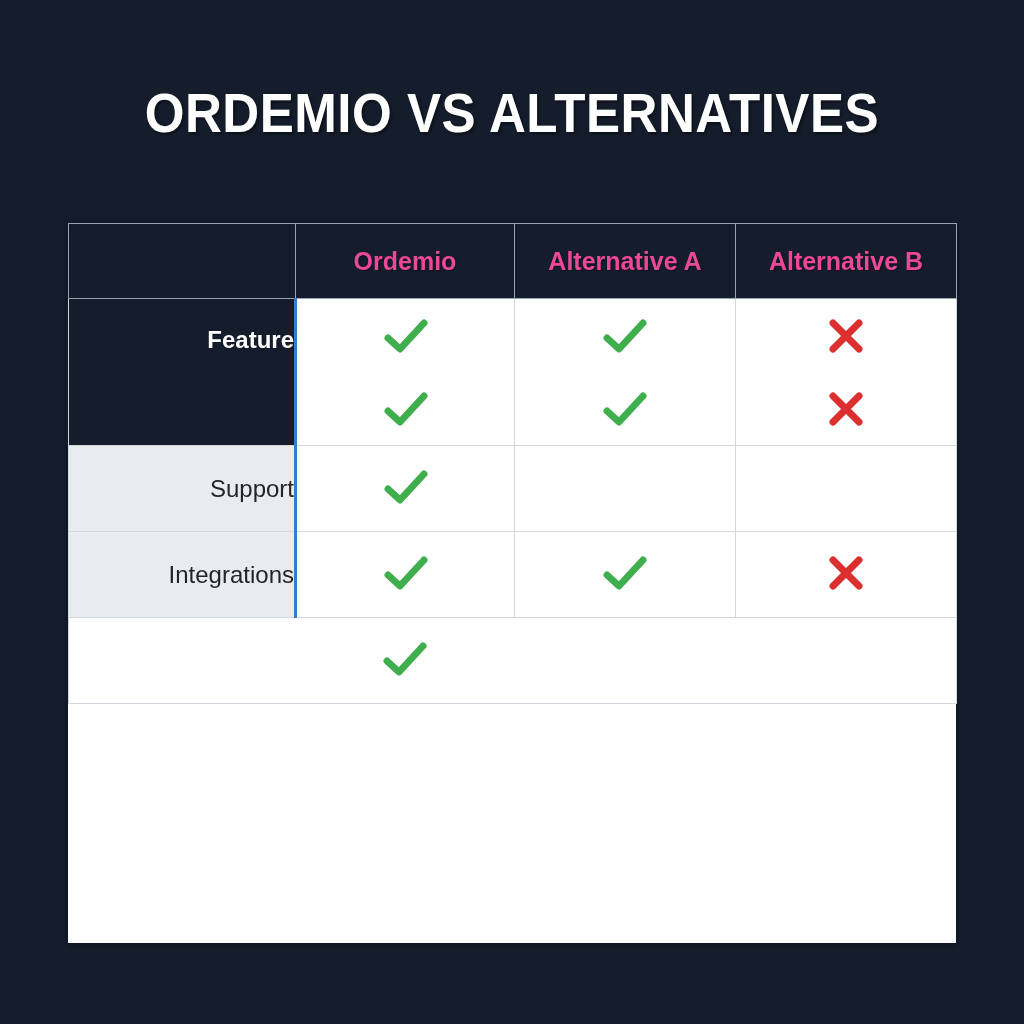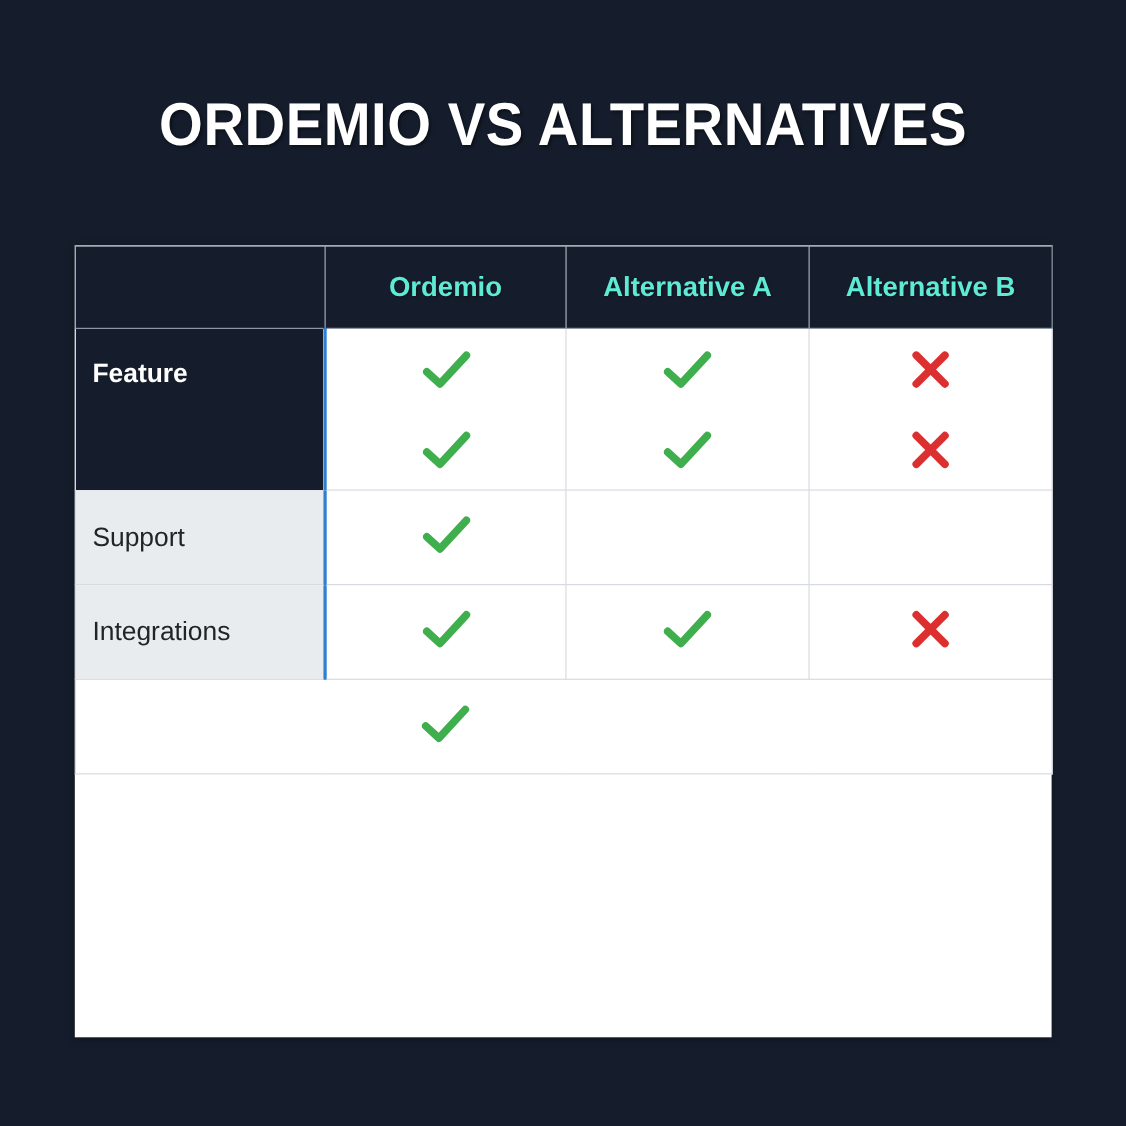--- a/index.html
+++ b/index.html
@@ -60,21 +60,21 @@
   }
 
   table.cmp col.c-label  { width: 227px; }
   table.cmp col.c-ord    { width: 219px; }
   table.cmp col.c-alta   { width: 221px; }
   table.cmp col.c-altb   { width: 221px; }
 
   
   thead th {
     background: #151d2c;
-    color: #5eead4;
+    color: #ec4899;
     font-size: 25px;
     font-weight: bold;
     height: 74px;
     text-align: center;
     vertical-align: middle;
     border: 1px solid #9aa3b0;
     padding: 0;
     text-shadow: 1px 1px 2px rgba(0,0,0,0.4);
   }
   thead th.empty-head {
@@ -91,21 +91,21 @@
     background: #ffffff;
     height: 85px;
   }
 
   
   td.label {
     background: #e9ecef;
     color: #212529;
     font-size: 24px;
     font-weight: normal;
-    text-align: left;
+    text-align: right;
     padding-left: 15px;
     border-right: none;
     position: relative;
   }
   td.label.dark {
     background: #151d2c;
     color: #ffffff;
     font-weight: bold;
     vertical-align: top;
     padding-top: 27px;

